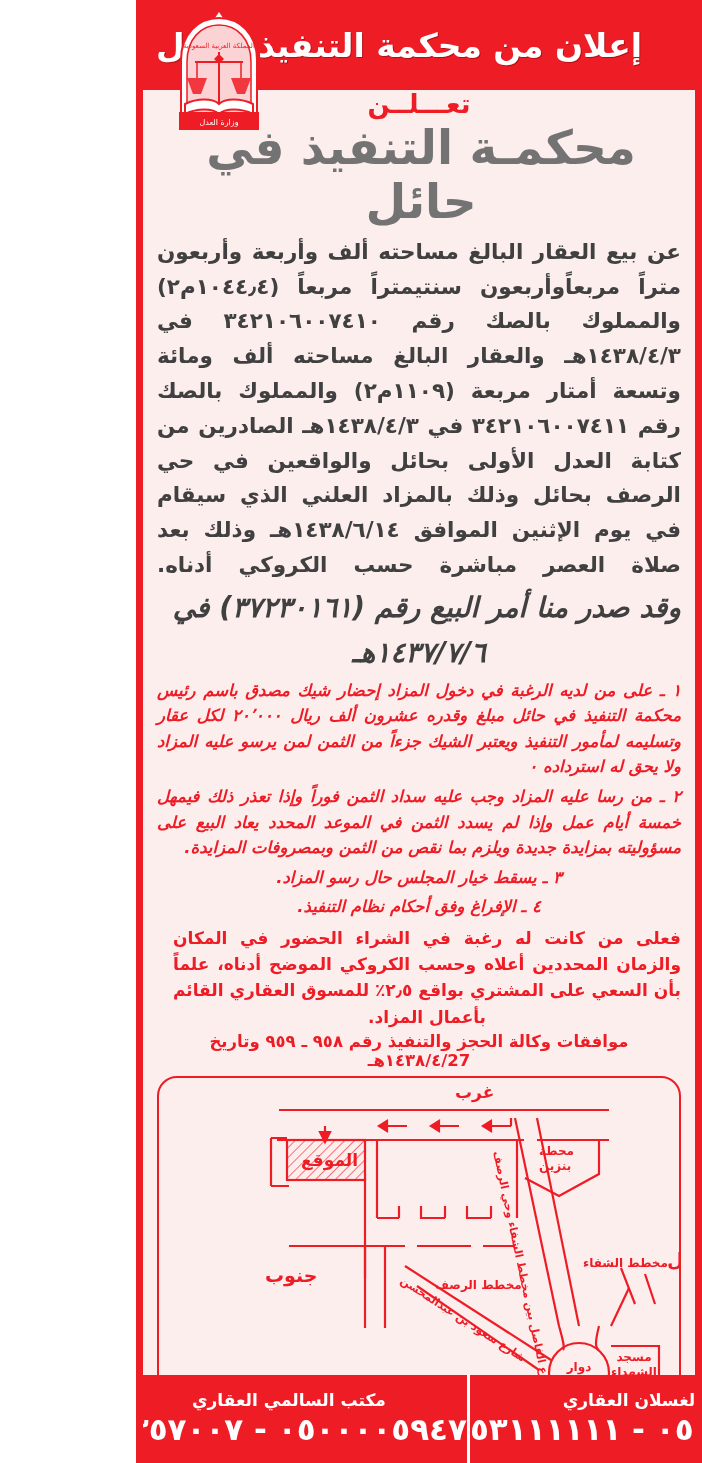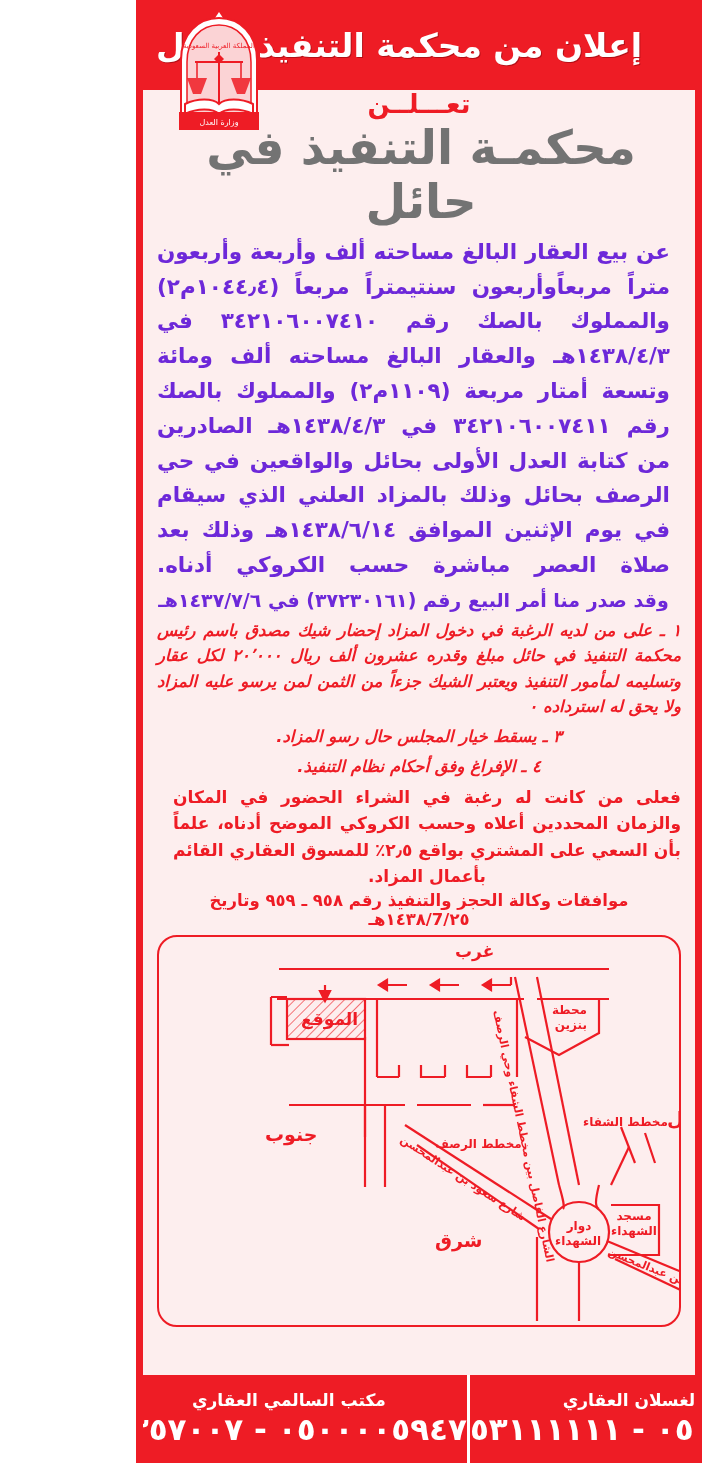--- a/index.html
+++ b/index.html
@@ -63,35 +63,36 @@
     line-height:1.15;
     margin:0 0 6px 4px;
     letter-spacing:1px;
   }
 
   
   .body-wrap{
     padding:0 14px;
   }
   .para{
-    color:#6d28d9;
+    color:#404040;
     font-weight:bold;
     text-align:justify;
     text-align-last:center;
     line-height:1.62;
-    margin:0 11px 2px 0;
+    margin:0 0 2px 0;
   }
   .para-main{
     font-size:21.5px;
     text-align:justify;
     text-align-last:justify;
   }
   .para-main-c{
-    font-size:19px;
-    text-align:left;
+    font-size:28px;
+    text-align:right;
+    font-style:italic;
   }
   .cond-head{
     font-size:21px;
     text-align:center;
     color:#ee1c25;
     font-weight:bold;
     margin:0 0 3px 0;
   }
   .cond{
     color:#ee1c25;
@@ -200,25 +201,26 @@
   <div class="titleblock">
     <div class="taalan">تعـــلــن</div>
     <div class="court-name">محكمـة التنفيذ في حائل</div>
   </div>
 
   <div class="body-wrap">
     <div class="para para-main">عن بيع العقار البالغ مساحته ألف وأربعة وأربعون متراً مربعاًوأربعون سنتيمتراً مربعاً (١٠٤٤٫٤م٢) والمملوك بالصك رقم ٣٤٢١٠٦٠٠٧٤١٠ في ١٤٣٨/٤/٣هـ والعقار البالغ مساحته ألف ومائة وتسعة أمتار مربعة (١١٠٩م٢) والمملوك بالصك رقم ٣٤٢١٠٦٠٠٧٤١١ في ١٤٣٨/٤/٣هـ الصادرين من كتابة العدل الأولى بحائل والواقعين في حي الرصف بحائل وذلك بالمزاد العلني الذي سيقام في يوم الإثنين الموافق ١٤٣٨/٦/١٤هـ وذلك بعد صلاة العصر مباشرة حسب الكروكي أدناه.</div>
     <div class="para para-main-c">وقد صدر منا أمر البيع رقم (٣٧٢٣٠١٦١) في ١٤٣٧/٧/٦هـ</div>
 
     <div class="cond">١ ـ على من لديه الرغبة في دخول المزاد إحضار شيك مصدق باسم رئيس محكمة التنفيذ في حائل مبلغ وقدره عشرون ألف ريال ٢٠٬٠٠٠ لكل عقار وتسليمه لمأمور التنفيذ ويعتبر الشيك جزءاً من الثمن لمن يرسو عليه المزاد ولا يحق له استرداده ٠</div>
+    <div class="cond">٢ ـ من رسا عليه المزاد وجب عليه سداد الثمن فوراً وإذا تعذر ذلك فيمهل خمسة أيام عمل وإذا لم يسدد الثمن في الموعد المحدد يعاد البيع على مسؤوليته بمزايدة جديدة ويلزم بما نقص من الثمن وبمصروفات المزايدة.</div>
     <div class="cond cond-c">٣ ـ يسقط خيار المجلس حال رسو المزاد.</div>
     <div class="cond cond-c">٤ ـ الإفراغ وفق أحكام نظام التنفيذ.</div>
 
     <div class="closing">فعلى من كانت له رغبة في الشراء الحضور في المكان والزمان المحددين أعلاه وحسب الكروكي الموضح أدناه، علماً بأن السعي على المشتري بواقع ٢٫٥٪ للمسوق العقاري القائم بأعمال المزاد.</div>
-    <div class="approvals">موافقات وكالة الحجز والتنفيذ رقم ٩٥٨ ـ ٩٥٩ وتاريخ ١٤٣٨/7/٢٥هـ</div>
+    <div class="approvals">موافقات وكالة الحجز والتنفيذ رقم ٩٥٨ ـ ٩٥٩ وتاريخ ١٤٣٨/٤/27هـ</div>
   </div>
 
   <div class="map-box">
     <svg width="670" height="384" viewBox="0 0 670 384" xmlns="http://www.w3.org/2000/svg">
       <g stroke="#ee1c25" fill="none" stroke-width="2.2">
 
         <line x1="120" y1="32" x2="450" y2="32"></line>
 
         <line x1="118" y1="62" x2="248" y2="62"></line>
         <line x1="215" y1="62" x2="365" y2="62"></line>
@@ -282,21 +284,21 @@
         <path d="M352 48 L326 48 M332 43 L324 48 L332 53 Z"></path>
         <path d="M352 48 L352 40"></path>
         <path d="M166 48 L166 62 M161 54 L166 64 L171 54 Z"></path>
       </g>
     </svg>
 
     <div style="position:absolute;left:296px;top:4px;font-size:17px;font-weight:bold;color:#ee1c25;">غرب</div>
 
     <div style="position:absolute;left:142px;top:72px;font-size:17px;font-weight:bold;color:#ee1c25;">الموقع</div>
 
-    <div style="position:absolute;left:380px;top:66px;font-size:12px;font-weight:bold;color:#ee1c25;width:48px;text-align:right;line-height:1.25;">محطة بنزين</div>
+    <div style="position:absolute;left:380px;top:66px;font-size:12px;font-weight:bold;color:#ee1c25;width:48px;text-align:left;line-height:1.25;">محطة بنزين</div>
 
     <div style="position:absolute;left:344px;top:72px;font-size:11px;font-weight:bold;color:#ee1c25;
                 transform:rotate(78deg);transform-origin:left top;white-space:nowrap;">الشارع الفاصل بين مخطط الشفاء وحي الرصف</div>
 
     <div style="position:absolute;left:508px;top:170px;font-size:19px;font-weight:bold;color:#ee1c25;">شمال</div>
 
     <div style="position:absolute;left:424px;top:178px;font-size:12px;font-weight:bold;color:#ee1c25;">مخطط الشفاء</div>
 
     <div style="position:absolute;left:276px;top:200px;font-size:12px;font-weight:bold;color:#ee1c25;">مخطط الرصف</div>
 

